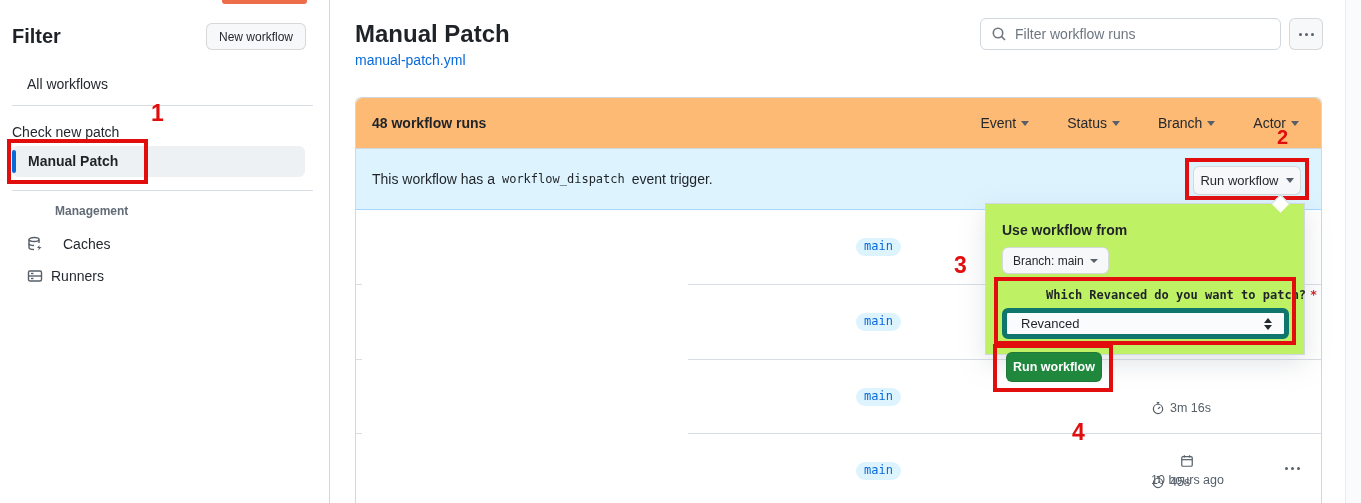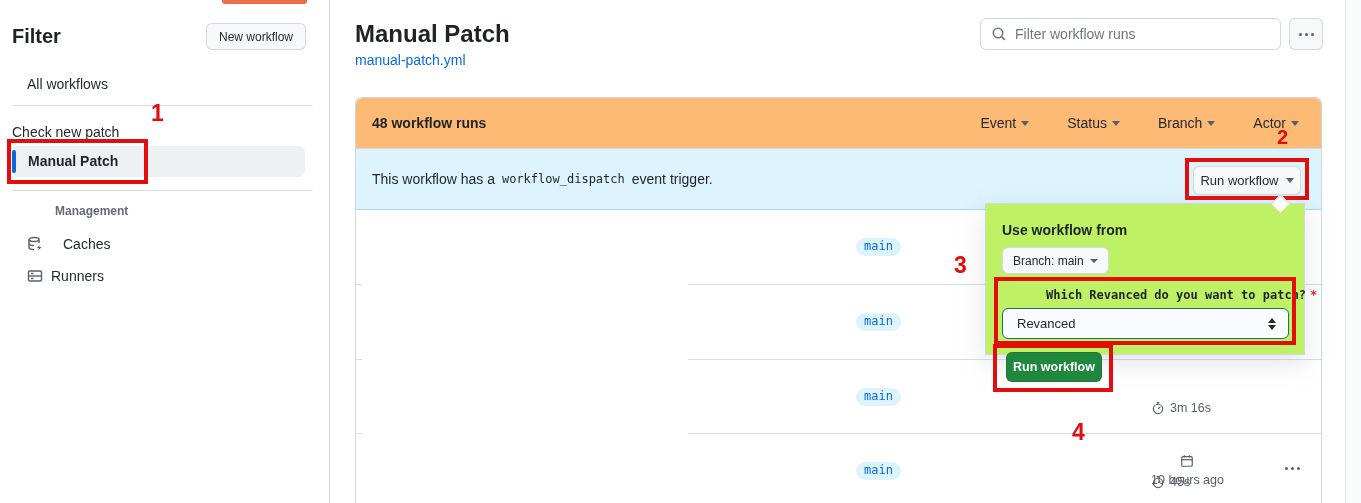--- a/index.html
+++ b/index.html
@@ -71,21 +71,21 @@
     border-radius:0; box-shadow:0 8px 24px rgba(140,149,159,0.25); z-index:30; }
   #popup-notch { left:288px; top:-7px; width:13px; height:13px; background:#fff;
     border-left:1px solid #d0d7de; border-top:1px solid #d0d7de; transform:rotate(45deg); }
   #popup-title { left:16px; top:18px; font-size:14px; font-weight:600; }
   #branch-select-btn { left:16px; top:43px; height:27px; padding:0 10px; font-size:12px; font-weight:500; gap:6px; }
   #branch-select-btn .caret { border-top-width:4px; }
   #input-label { left:16px; top:84px; font-family:"DejaVu Sans Mono", monospace;
     font-size:12px; font-weight:700; white-space:nowrap;padding-left:44px; }
   #input-label .req { color:#d1242f; margin-left:4px; }
   #revanced-select { left:16px; top:104px; width:287px; height:31px; background:#fafbfc;
-    border:1px solid #0f766e; border-radius:6px; display:flex; align-items:center;
+    border:5px solid #0f766e; border-radius:6px; display:flex; align-items:center;
     justify-content:space-between; padding:0 12px 0 14px; font-size:13px; cursor:pointer; }
   .updown { display:flex; flex-direction:column; gap:2px; }
   .updown .u { width:0; height:0; border-left:4px solid transparent; border-right:4px solid transparent;
     border-bottom:5px solid #24292f; }
   .updown .d { width:0; height:0; border-left:4px solid transparent; border-right:4px solid transparent;
     border-top:5px solid #24292f; }
   #popup-run-btn { left:20px; top:148px; width:96px; height:30px; background:#1f883d; color:#fff;
     border:1px solid rgba(31,35,40,0.15); border-radius:6px; font-size:12.5px; font-weight:600;
     display:flex; align-items:center; justify-content:center; cursor:pointer; }
 

